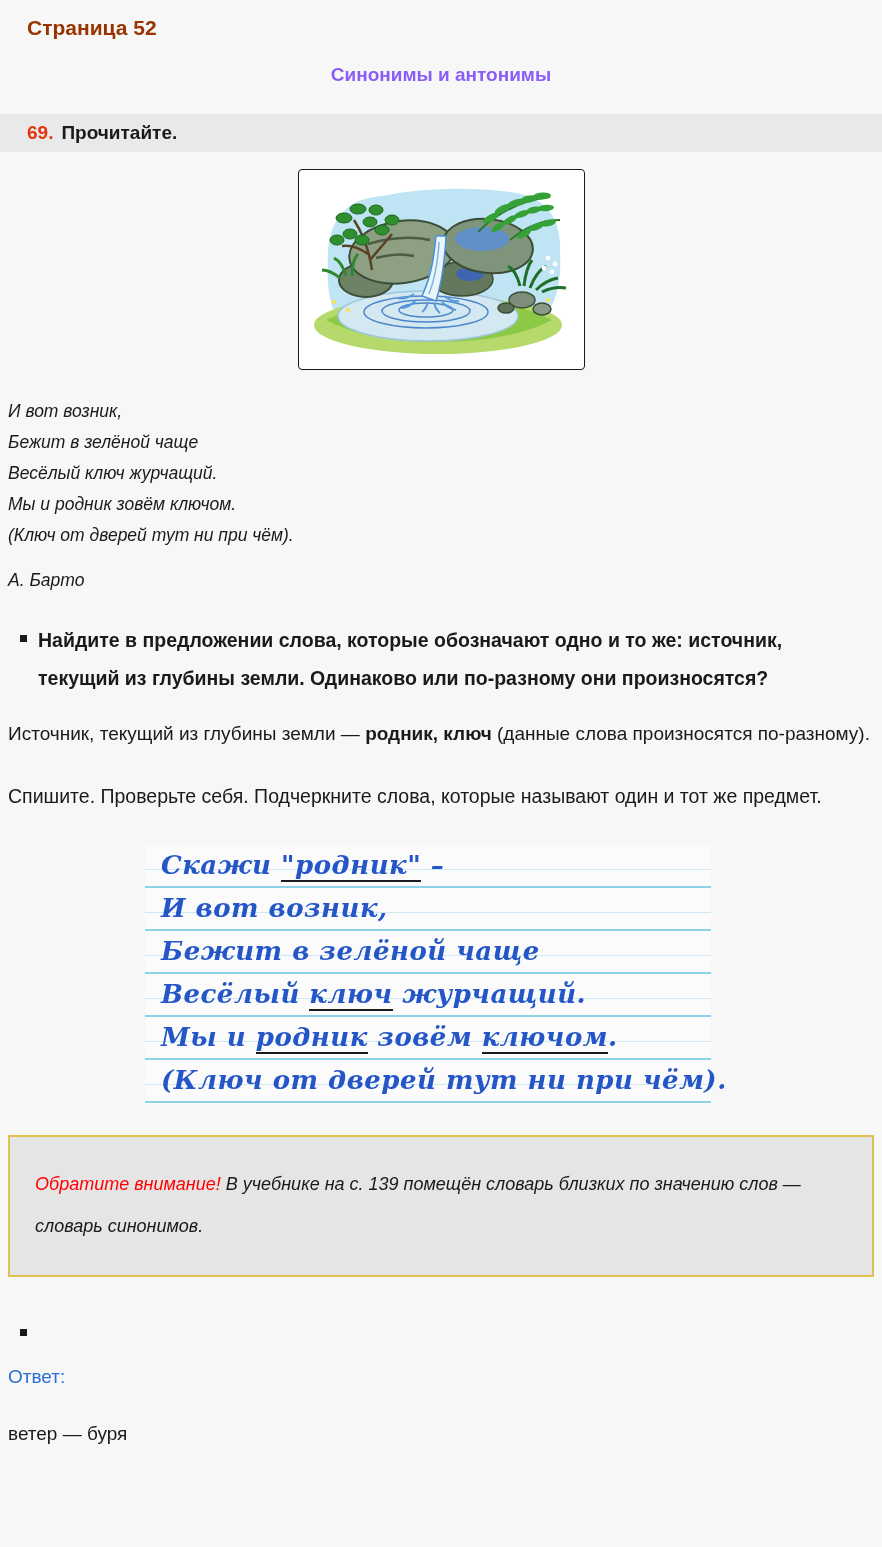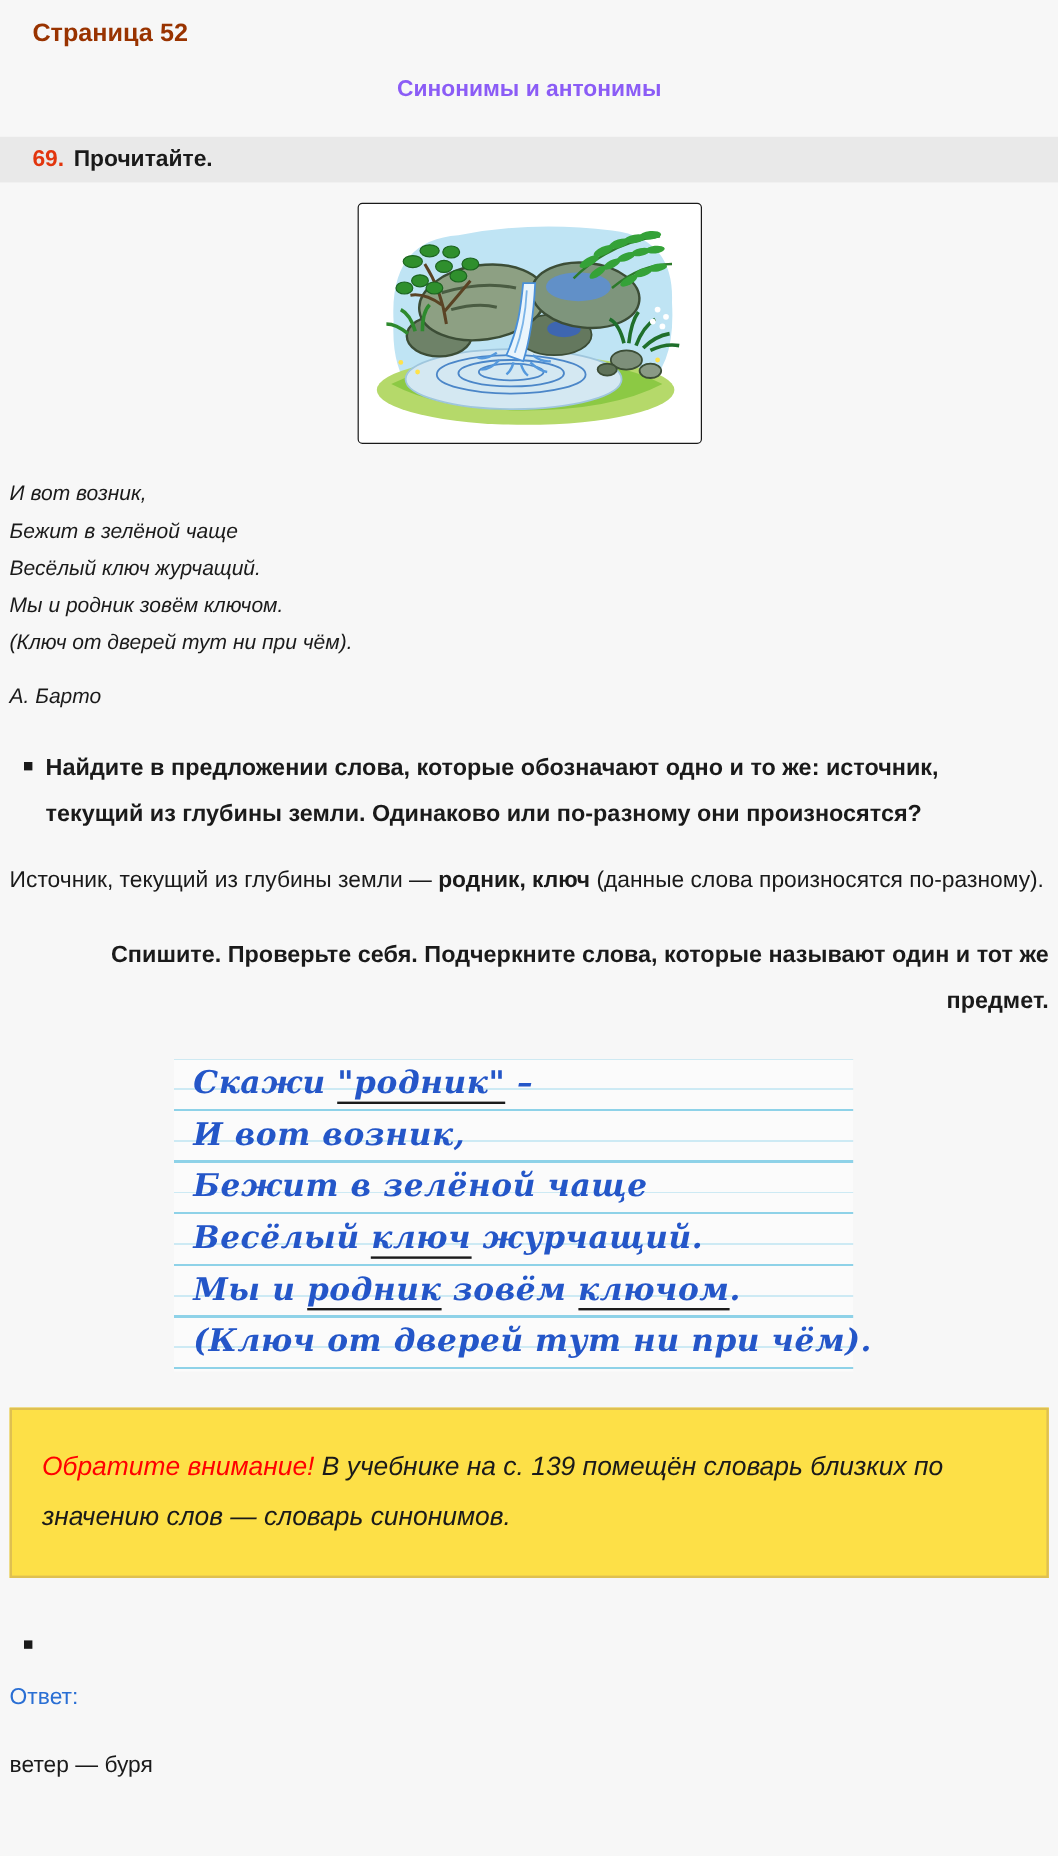--- a/index.html
+++ b/index.html
@@ -32,39 +32,39 @@
     font-style:italic; font-size:17.5px; line-height:31px; color:#1a1a1a;
   }
   .poem-author { margin:19px 0 0 8px; font-style:italic; font-size:17.5px; }
   .task-item { display:flex; margin:30px 0 0 20px; padding-right:28px; }
   .bullet {
     flex:0 0 auto; width:7px; height:7px; background:#1a1a1a;
     margin:14px 11px 0 0;
   }
   .task-text { font-size:19.5px; font-weight:bold; line-height:38px; }
   .body-par { margin:18px 8px 0 8px; font-size:19px; line-height:38px; }
-  .task-bold { margin:24px 8px 0 8px; font-size:19.5px; font-weight:bold; line-height:38px;text-align:right; }
+  .task-bold { margin:24px 8px 0 8px; font-size:19.5px; font-weight:normal; line-height:38px; }
   .handwriting {
     margin:30px 0 0 145px; width:566px; height:260px; background:#fbfbfb;
     background-image:repeating-linear-gradient(to bottom,
       transparent 0px, transparent 24px,
       #cdeaf4 24px, #cdeaf4 25.5px,
       transparent 25.5px, transparent 41px,
       #8ed2e8 41px, #8ed2e8 43px);
     padding-left:16px;
   }
   .hw-row {
     height:43px; line-height:41px; white-space:nowrap;
     font-family:"DejaVu Serif", serif; font-style:italic; font-weight:600;
     font-size:26px; color:#2456c8; letter-spacing:0.5px;
   }
   .hw-u { display:inline-block; border-bottom:2px solid #1b1b1b; line-height:30px; }
   .notice {
-    margin:30px 8px 0 8px; background:#fde047; border:2px solid #dfc050;
-    padding:26px 38px 28px 25px; font-size:22px; font-style:italic; line-height:42px;
+    margin:30px 8px 0 8px; background:#e5e5e5; border:2px solid #dfc050;
+    padding:26px 38px 28px 25px; font-size:18px; font-style:italic; line-height:42px;
   }
   .notice-hl { color:#ff0000; }
   .answer-label { margin:30px 0 0 8px; font-size:19px; color:#2a6fd4; }
   .pairs { margin:30px 0 0 8px; }
   .pair-line { font-size:19px; line-height:32.5px; color:#1a1a1a; }
 </style>
 </head>
 <body>
 
 <div class="page-title">Страница 52</div>

